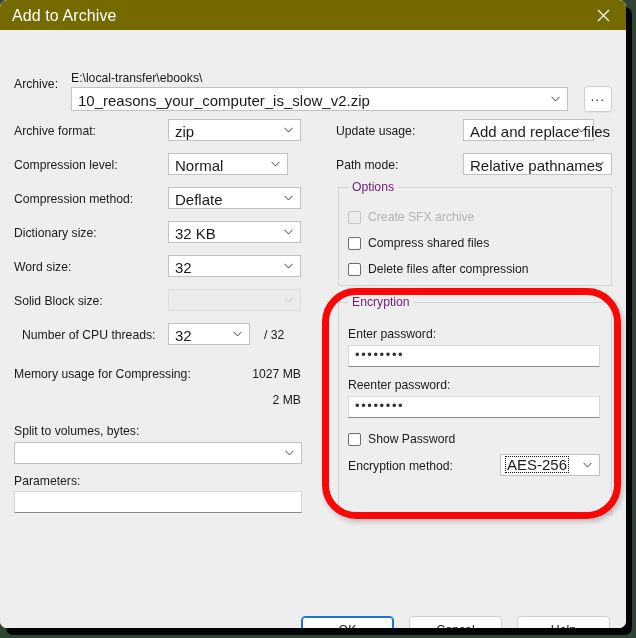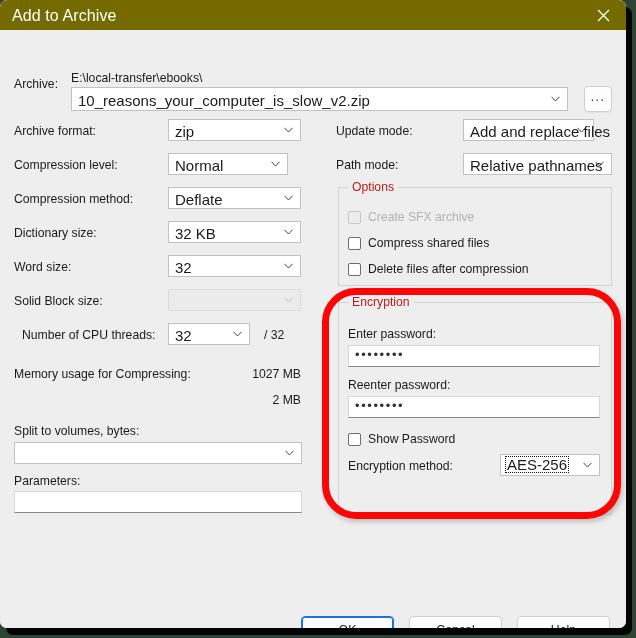--- a/index.html
+++ b/index.html
@@ -174,21 +174,21 @@
     position: absolute;
     border: 1px solid #d3d3d3;
     box-sizing: border-box;
   }
   .groupbox > .gb-title {
     position: absolute;
     top: -8px; left: 9px;
     background: #eeeeee;
     padding: 0 4px;
     font-size: 12.2px;
-    color: #b91c1c;
+    color: #701a75;
   }
 
   
   .chk {
     position: absolute;
     display: flex;
     align-items: center;
     cursor: pointer;
   }
   .chk .box {
@@ -315,21 +315,21 @@
       <svg class="chev" viewBox="0 0 9 6">
           <path d="M0.5 0.8 L4.5 5 L8.5 0.8" stroke="#444" stroke-width="1" fill="none"></path>
         </svg>
     </div>
 
     <div class="lbl" style="left:14px; top:444px;">Parameters:</div>
     <div class="txtfield" style="left:14px; top:461px; width:288px;">
       <div class="tval"></div>
     </div>
 
-    <div class="lbl" style="left:336px; top:94px;">Update mode:</div>
+    <div class="lbl" style="left:336px; top:94px;">Update usage:</div>
     <div class="combo" style="left:463px; top:89px; width:131px;">
       <div class="cval">Add and replace files</div>
       <svg class="chev" viewBox="0 0 9 6">
           <path d="M0.5 0.8 L4.5 5 L8.5 0.8" stroke="#444" stroke-width="1" fill="none"></path>
         </svg>
     </div>
 
     <div class="lbl" style="left:336px; top:128px;">Path mode:</div>
     <div class="combo" style="left:463px; top:123px; width:149px;">
       <div class="cval">Relative pathnames</div>

